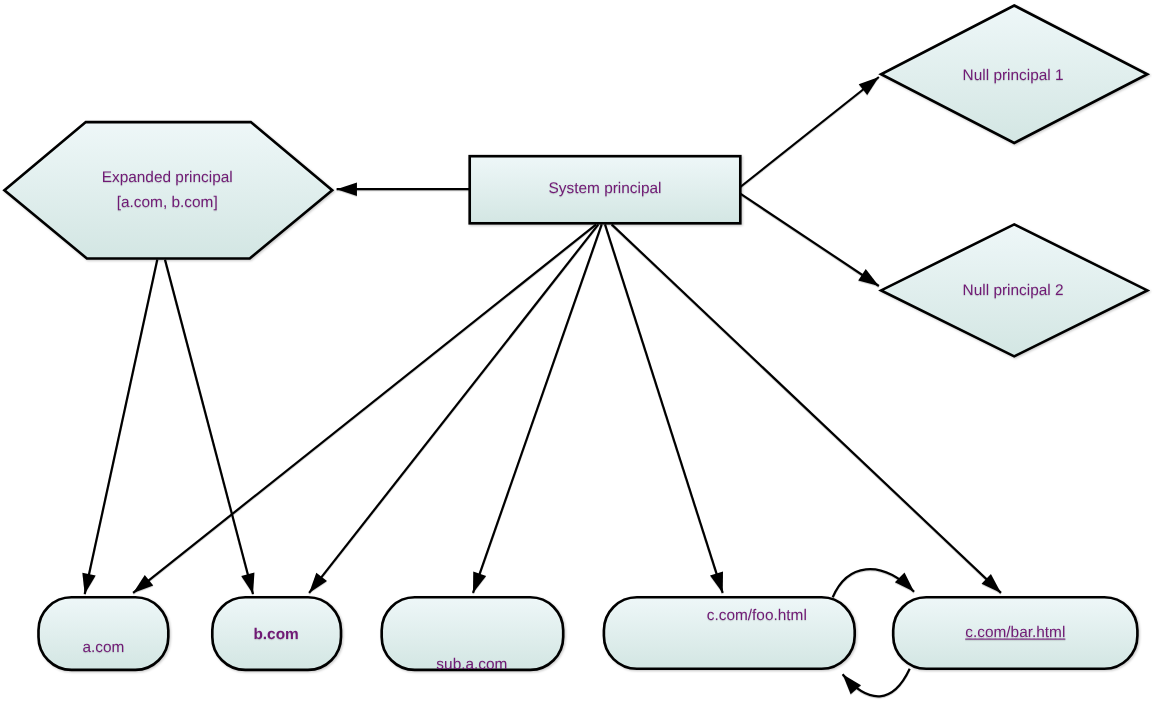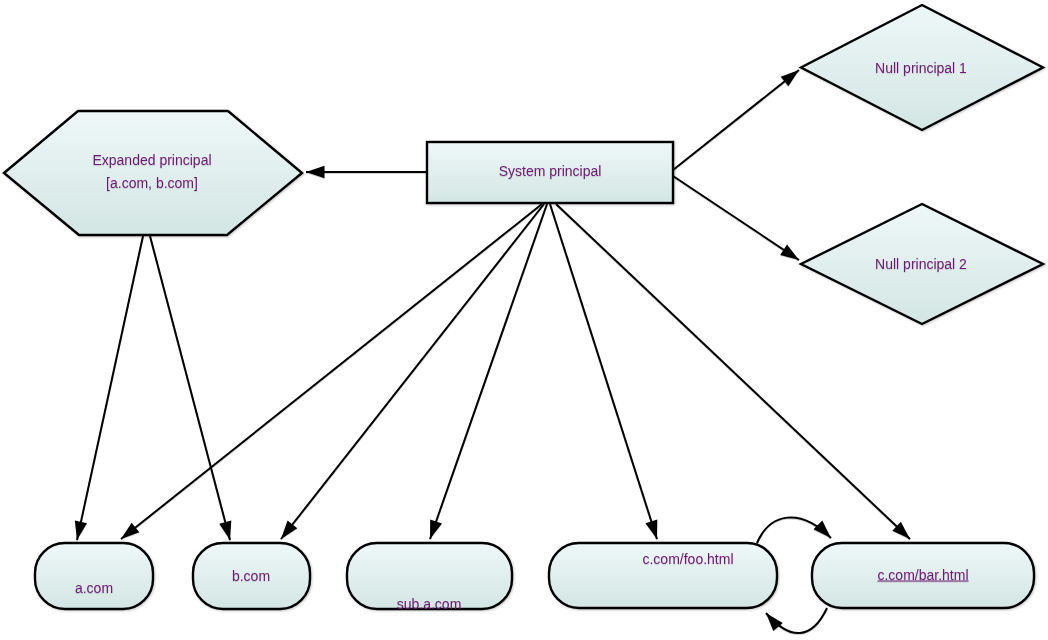--- a/index.html
+++ b/index.html
@@ -75,20 +75,20 @@
     <div>Expanded principal</div>
     <div>[a.com, b.com]</div>
   </div>
 
   <div class="label" style="left:921px; top:68px;">Null principal 1</div>
 
   <div class="label" style="left:921px; top:264px;">Null principal 2</div>
 
   <div class="label" style="left:94px; top:576px;margin-top:12px;">a.com</div>
 
-  <div class="label" style="left:251px; top:576px;">b.com</div>
+  <div class="label" style="left:251px; top:576px;font-weight:bold;">b.com</div>
 
   <div class="label" style="left:429px; top:576px;margin-top:28px;">sub.a.com</div>
 
   <div class="label" style="left:663px; top:559px;margin-left:25px;">c.com/foo.html</div>
 
   <div class="label" style="left:923px; top:575px;text-decoration:underline;">c.com/bar.html</div>
 </div>
 
 </body></html>

